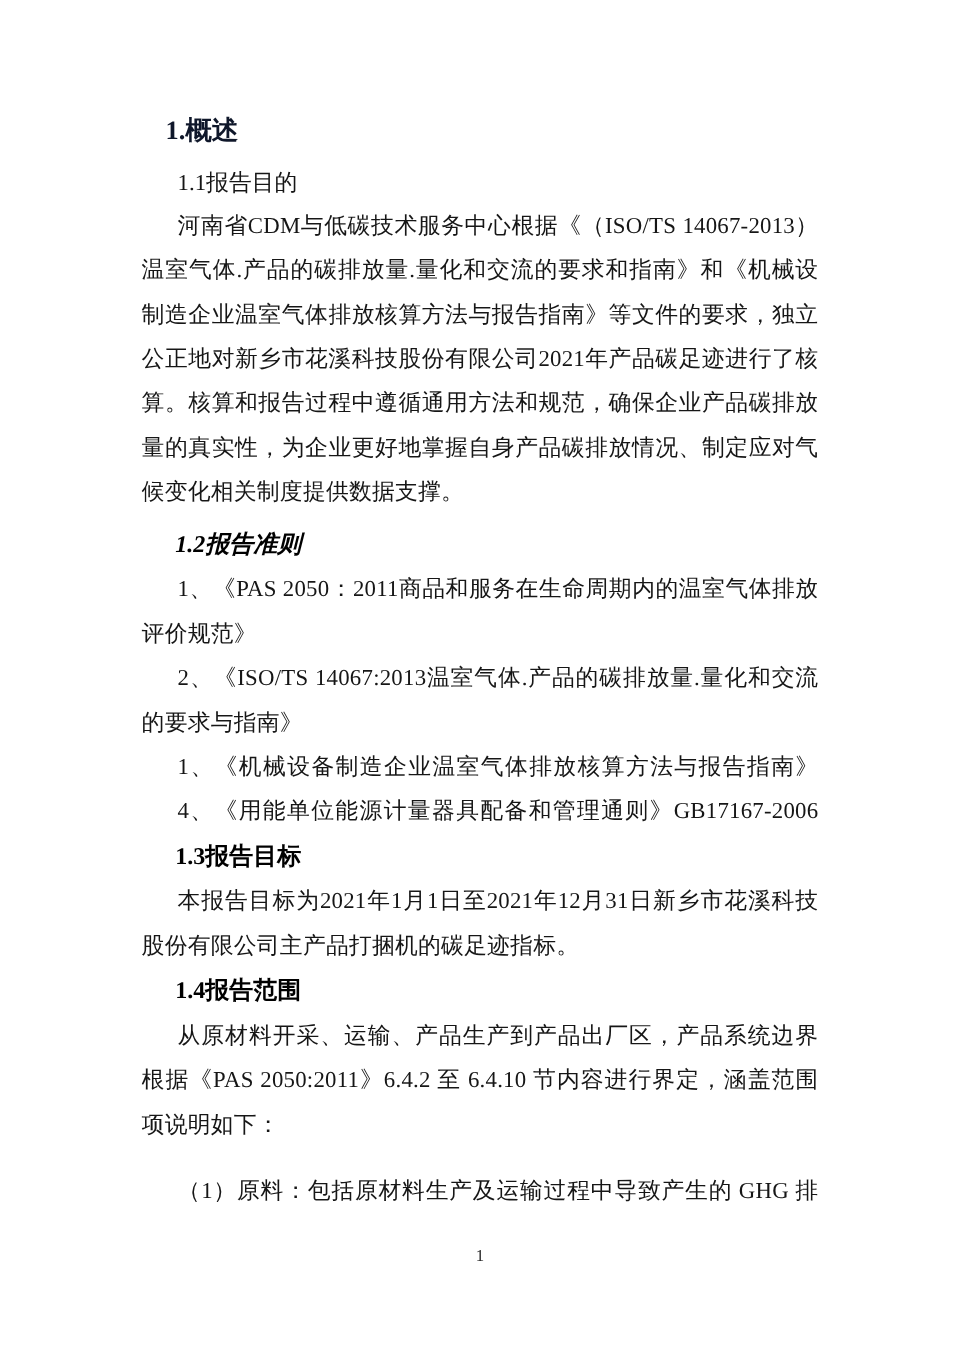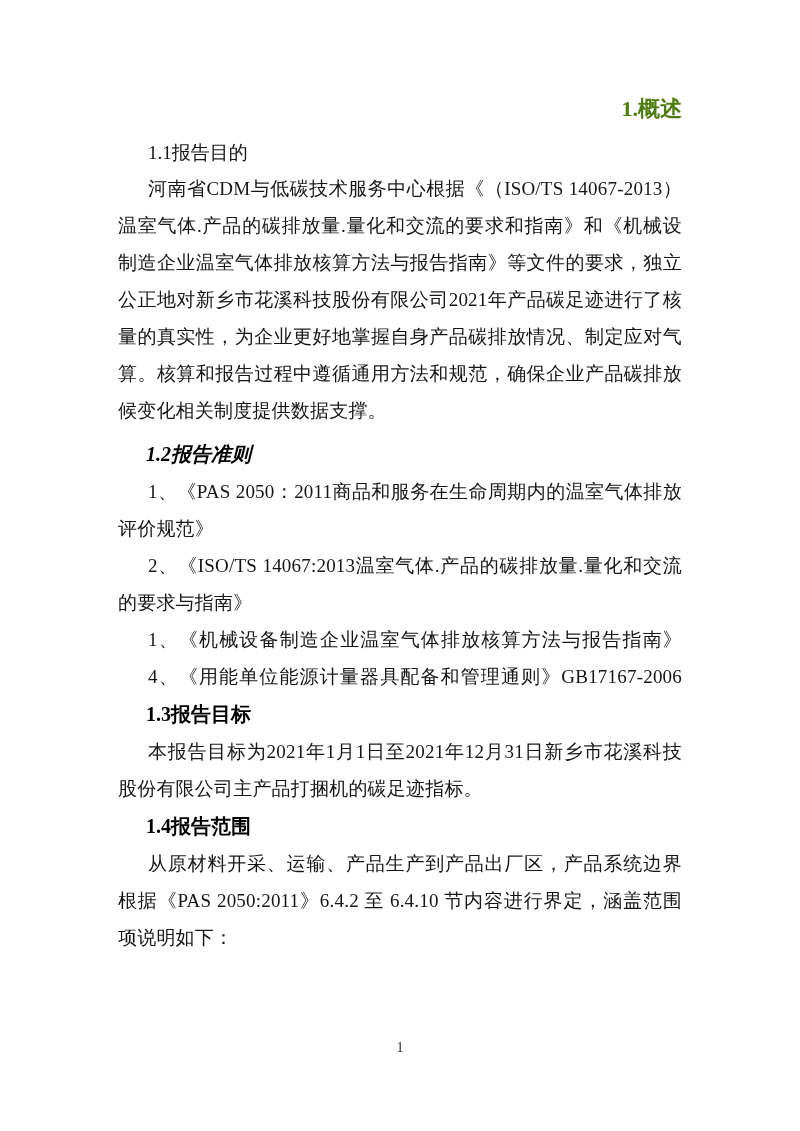--- a/index.html
+++ b/index.html
@@ -23,22 +23,21 @@
     width: 564px;
   }
   .h1 {
     font-size: 22px;
     font-weight: bold;
     line-height: 38px;
     height: 38px;
     overflow: hidden;
     padding-left: 20px;
     margin: 0 0 8px 0;
-    color: #4d7c0f;
-    text-align: right;
+    color: #0f172a;
   }
   .sub {
     font-size: 19px;
     line-height: 34px;
     height: 34px;
     overflow: hidden;
     text-indent: 30px;
   }
   .h2 {
     font-size: 20px;
@@ -92,22 +91,22 @@
 
     <div class="h1">1.概述</div>
 
     <div class="sub">1.1报告目的</div>
 
     <div>
       <div class="line ind">河南省CDM与低碳技术服务中心根据《（ISO/TS 14067-2013）</div>
       <div class="line">温室气体.产品的碳排放量.量化和交流的要求和指南》和《机械设备</div>
       <div class="line">制造企业温室气体排放核算方法与报告指南》等文件的要求，独立</div>
       <div class="line">公正地对新乡市花溪科技股份有限公司2021年产品碳足迹进行了核</div>
+      <div class="line">算。核算和报告过程中遵循通用方法和规范，确保企业产品碳排放</div>
       <div class="line">量的真实性，为企业更好地掌握自身产品碳排放情况、制定应对气</div>
-      <div class="line">算。核算和报告过程中遵循通用方法和规范，确保企业产品碳排放</div>
       <div class="line end">候变化相关制度提供数据支撑。</div>
     </div>
 
     <div class="h2 mt">1.2报告准则</div>
 
     <div>
       <div class="line ind">1、《PAS 2050：2011商品和服务在生命周期内的温室气体排放</div>
       <div class="line end">评价规范》</div>
       <div class="line ind">2、《ISO/TS 14067:2013温室气体.产品的碳排放量.量化和交流</div>
       <div class="line end">的要求与指南》</div>
@@ -125,17 +124,18 @@
     <div class="h2">1.4报告范围</div>
 
     <div>
       <div class="line ind">从原材料开采、运输、产品生产到产品出厂区，产品系统边界</div>
       <div class="line">根据《PAS 2050:2011》6.4.2 至 6.4.10 节内容进行界定，涵盖范围逐</div>
       <div class="line end">项说明如下：</div>
     </div>
 
     <div class="spacer"></div>
 
+    <div class="line ind">（1）原料：包括原材料生产及运输过程中导致产生的 GHG 排</div>
 
   </div>
 
   <div class="page-number">1</div>
 </div>
 
 </body></html>

